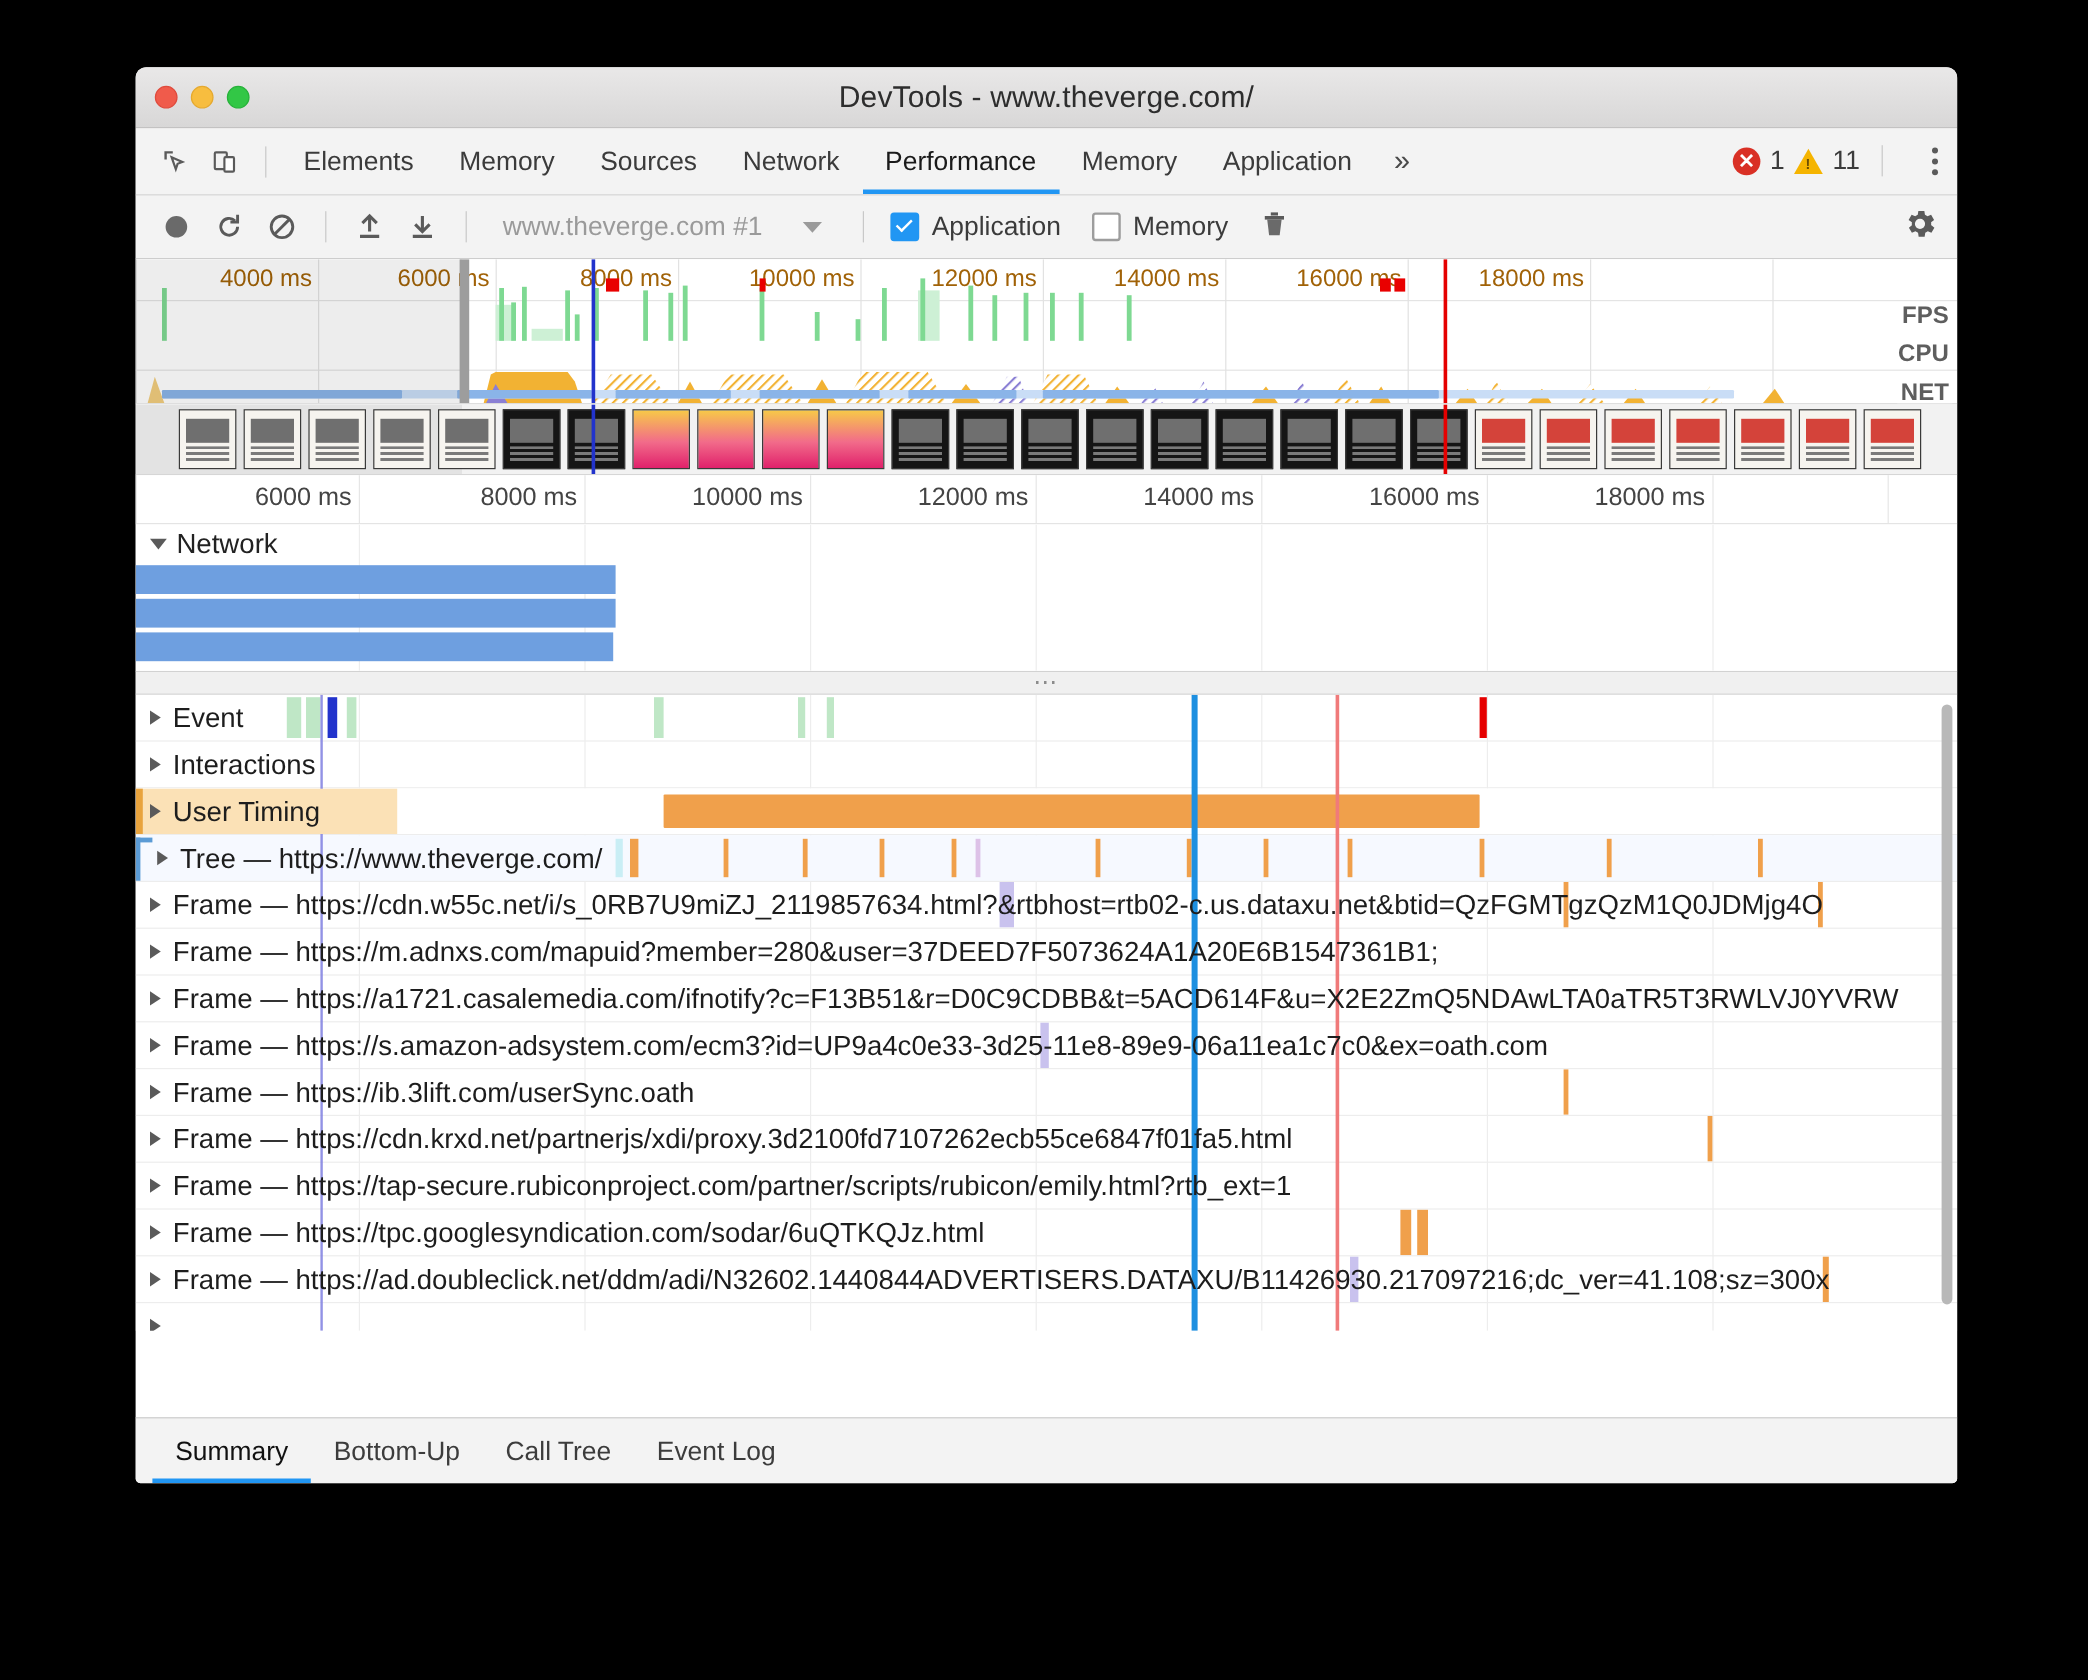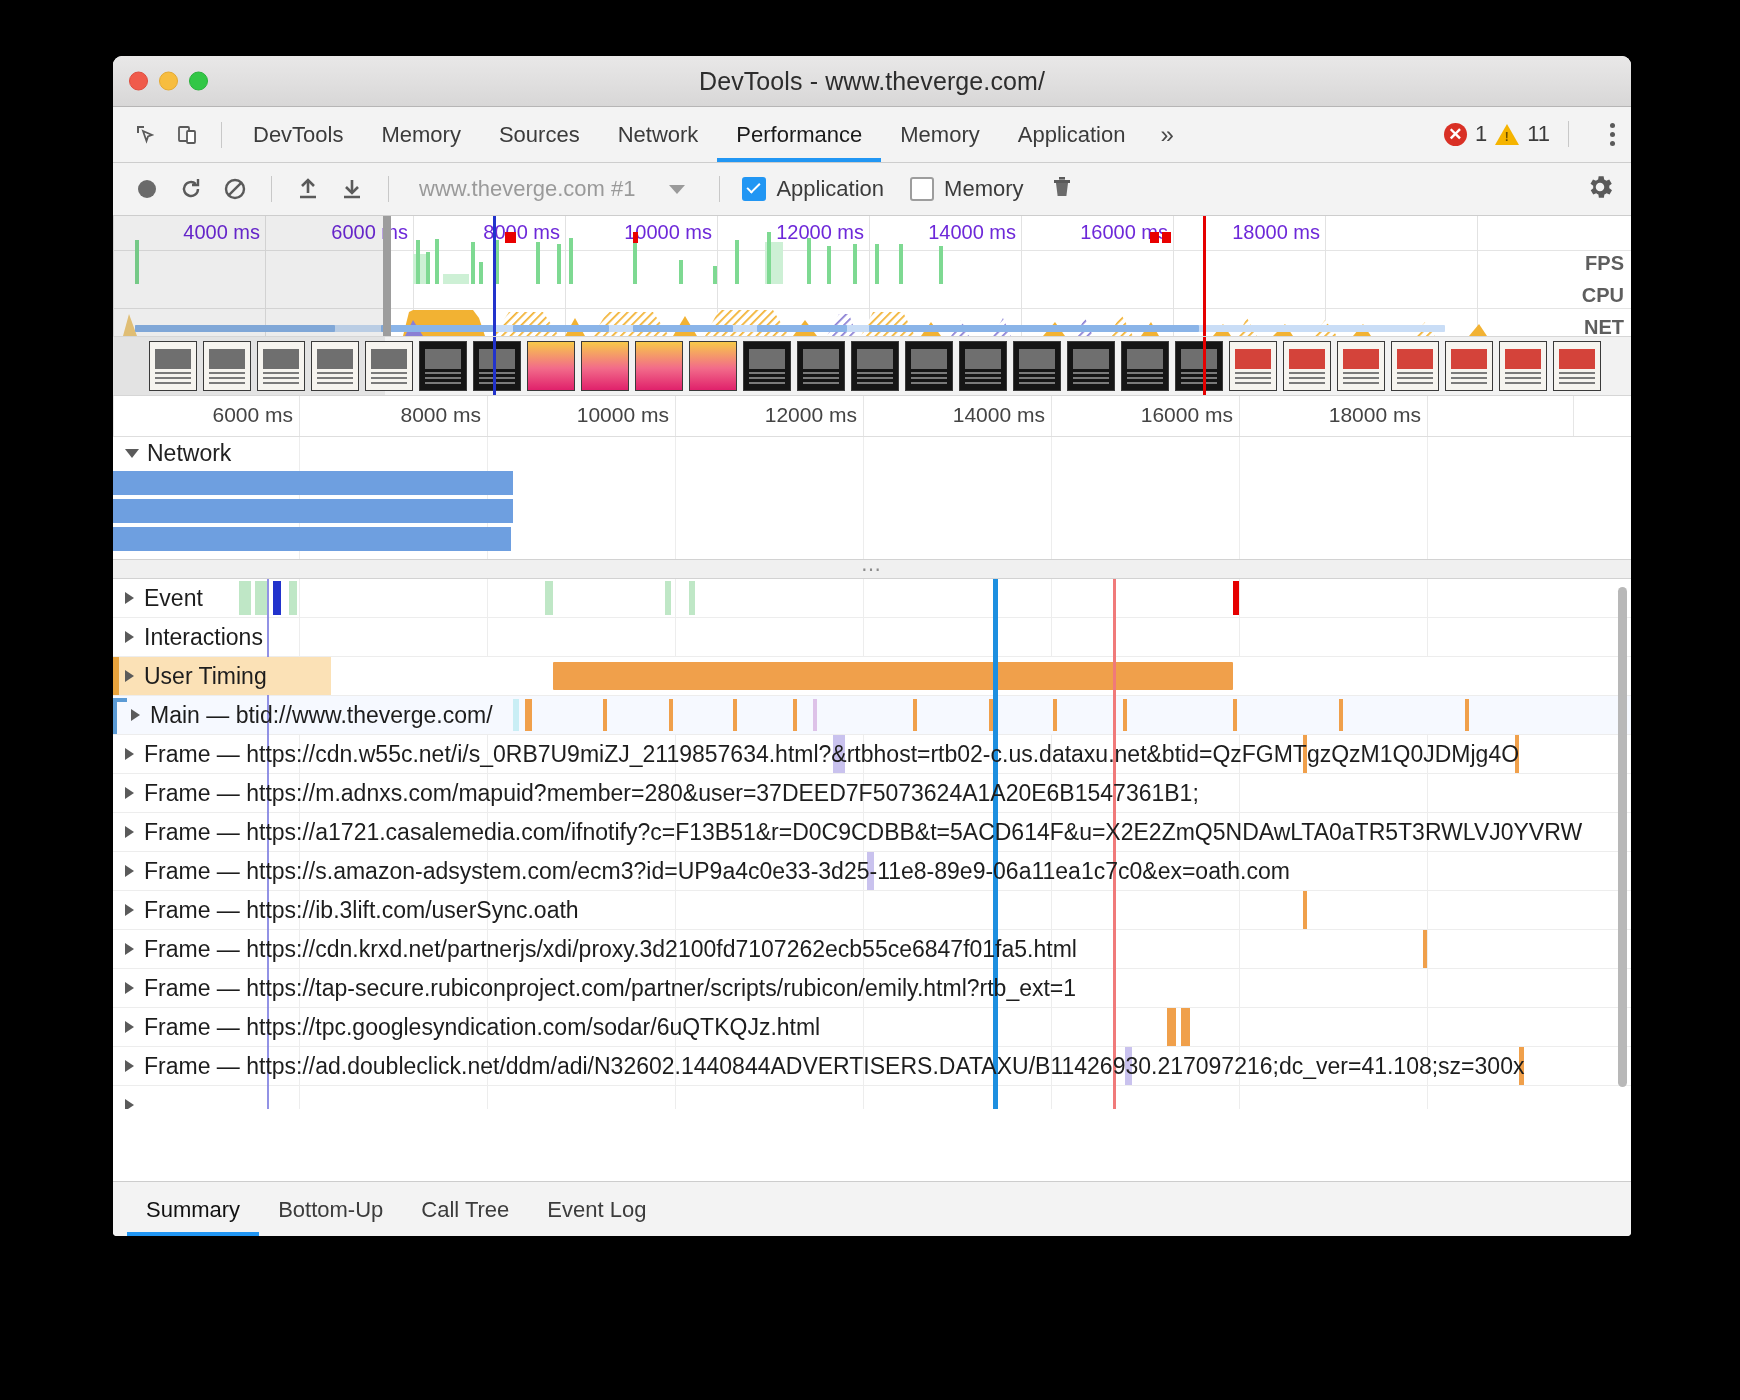--- a/index.html
+++ b/index.html
@@ -52,21 +52,21 @@
   .chk.on{background:#2196f3;border-color:#2196f3;position:relative;}
   .chk.on::after{content:"";position:absolute;left:6px;top:1px;width:5px;height:11px;border:solid #fff;
                  border-width:0 2.5px 2.5px 0;transform:rotate(45deg);}
   .chklabel{font-size:22px;color:#3b3b3b;}
   .trash{margin-left:22px;cursor:pointer;}
   .gear{position:absolute;right:16px;top:50%;transform:translateY(-50%);cursor:pointer;}
 
   
   .overview{position:relative;height:120px;background:#fff;border-bottom:1px solid #d6d6d6;overflow:hidden;}
   .ovtick{position:absolute;top:0;height:120px;border-left:1px solid #e2e2e2;}
-  .ovtick span{position:absolute;right:6px;top:5px;font-size:20px;color:#6d28d9;white-space:nowrap;}
+  .ovtick span{position:absolute;right:6px;top:5px;font-size:20px;color:#a16207;white-space:nowrap;}
   .dimmed{position:absolute;top:0;bottom:0;background:rgba(0,0,0,.07);}
   .ov-handle{position:absolute;top:0;bottom:0;width:8px;background:#9d9d9d;}
   .rowlabel{position:absolute;right:4px;font-size:20px;font-weight:bold;color:#5e5e5e;background:rgba(255,255,255,.82);padding:0 3px;}
   .hline{position:absolute;left:0;right:0;height:1px;background:#e4e4e4;}
   .fps-bar{position:absolute;bottom:0;background:#7ed992;width:4px;}
   .fps-box{position:absolute;background:#cdf0d5;}
   .redmark{position:absolute;background:#e90000;height:11px;width:11px;}
   .netbar{position:absolute;height:7px;background:#8ab4e8;border-radius:1px;}
   .cursor-blue{position:absolute;top:0;bottom:0;width:3px;background:#2233cc;}
   .cursor-red{position:absolute;top:0;bottom:0;width:3px;background:#e50000;}
@@ -143,21 +143,21 @@
             <path d="M9 8l9 4-4 1.5L12.5 18 9 8z" fill="none" stroke="#5a5a5a" stroke-width="1.8"></path>
           </svg>
     </div>
     <div class="icbtn">
       <svg width="24" height="24" viewBox="0 0 24 24">
             <rect x="3" y="4" width="10" height="14" rx="1" fill="none" stroke="#5a5a5a" stroke-width="1.8"></rect>
             <rect x="11" y="8" width="8" height="12" rx="1" fill="#fff" stroke="#5a5a5a" stroke-width="1.8"></rect>
           </svg>
     </div>
     <div class="vsep"></div>
-    <div class="ptab">DevTools</div>
+    <div class="ptab">Elements</div>
     <div class="ptab">Memory</div>
     <div class="ptab">Sources</div>
     <div class="ptab">Network</div>
     <div class="ptab sel">Performance</div>
     <div class="ptab">Memory</div>
     <div class="ptab">Application</div>
     <div class="more">»</div>
     <div class="badges">
       <div class="berr">✕</div>
       <div class="bcount">1</div>
@@ -544,21 +544,21 @@
       <div class="evt" style="left:680px;top:3px;width:4px;height:32px;background:#f0a04b"></div>
       <div class="evt" style="left:700px;top:3px;width:4px;height:32px;background:#ddc2e8"></div>
       <div class="evt" style="left:800px;top:3px;width:4px;height:32px;background:#f0a04b"></div>
       <div class="evt" style="left:876px;top:3px;width:4px;height:32px;background:#f0a04b"></div>
       <div class="evt" style="left:940px;top:3px;width:4px;height:32px;background:#f0a04b"></div>
       <div class="evt" style="left:1010px;top:3px;width:4px;height:32px;background:#f0a04b"></div>
       <div class="evt" style="left:1120px;top:3px;width:4px;height:32px;background:#f0a04b"></div>
       <div class="evt" style="left:1226px;top:3px;width:4px;height:32px;background:#f0a04b"></div>
       <div class="evt" style="left:1352px;top:3px;width:4px;height:32px;background:#f0a04b"></div>
       <div class="tri" style="position:relative;z-index:3;margin-left:6px"></div>
-      <div class="lbl">Main — btid://www.theverge.com/</div>
+      <div class="lbl">Tree — https://www.theverge.com/</div>
     </div>
 
     <div class="frow">
       <div class="evt" style="left:720px;top:0;width:12px;height:38px;background:#c9c2ee"></div>
       <div class="evt" style="left:1190px;top:0;width:4px;height:38px;background:#f0a04b"></div>
       <div class="evt" style="left:1402px;top:0;width:4px;height:38px;background:#f0a04b"></div>
       <div class="tri"></div>
       <div class="lbl">Frame — https://cdn.w55c.net/i/s_0RB7U9miZJ_2119857634.html?&amp;rtbhost=rtb02-c.us.dataxu.net&amp;btid=QzFGMTgzQzM1Q0JDMjg4O</div>
     </div>
     <div class="frow">

